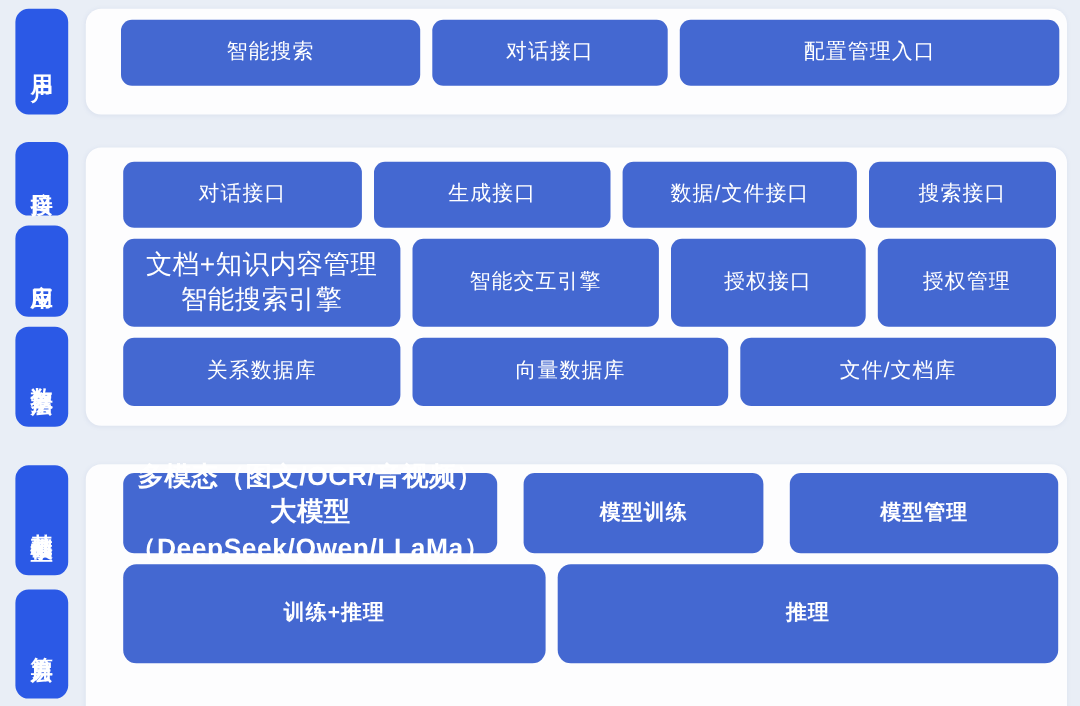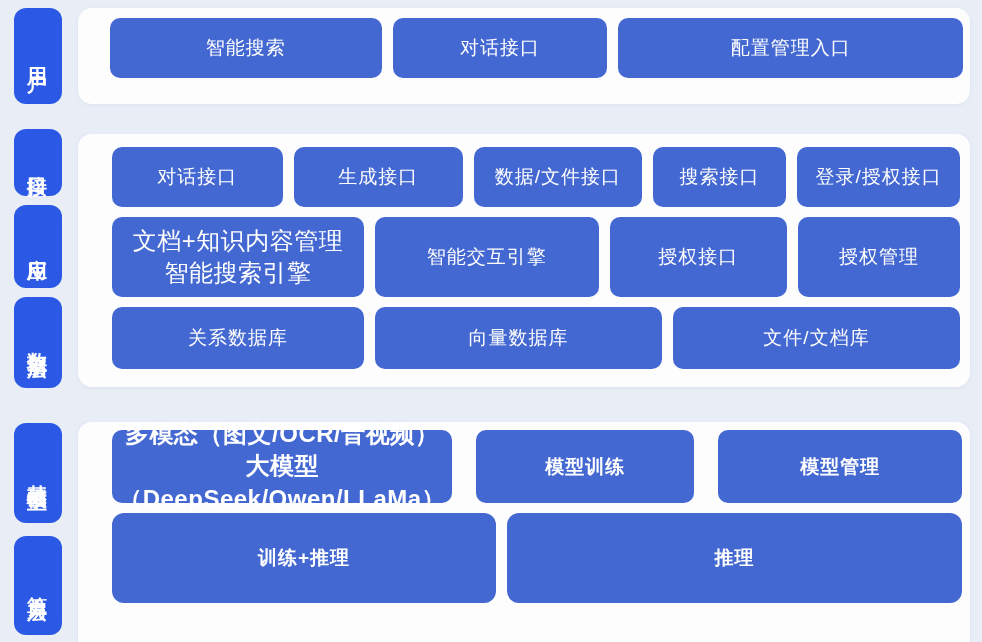--- a/index.html
+++ b/index.html
@@ -104,21 +104,20 @@
       <div class="vlabel vl-application">应用</div>
       <div class="vlabel vl-data">数据层</div>
     </div>
     <div class="panel panel-middle">
 
       <div class="row">
         <div class="block h60" style="flex:171">对话接口</div>
         <div class="block h60" style="flex:170">生成接口</div>
         <div class="block h60" style="flex:168">数据/文件接口</div>
         <div class="block h60" style="flex:134">搜索接口</div>
-        <div class="block h60" style="flex:163">登录/授权接口</div>
       </div>
 
       <div class="row row-app">
         <div class="block h80 two-line" style="flex:253">
           <span>文档+知识内容管理</span>
           <span>智能搜索引擎</span>
         </div>
         <div class="block h80" style="flex:225">智能交互引擎</div>
         <div class="block h80" style="flex:178">授权接口</div>
         <div class="block h80" style="flex:163">授权管理</div>

